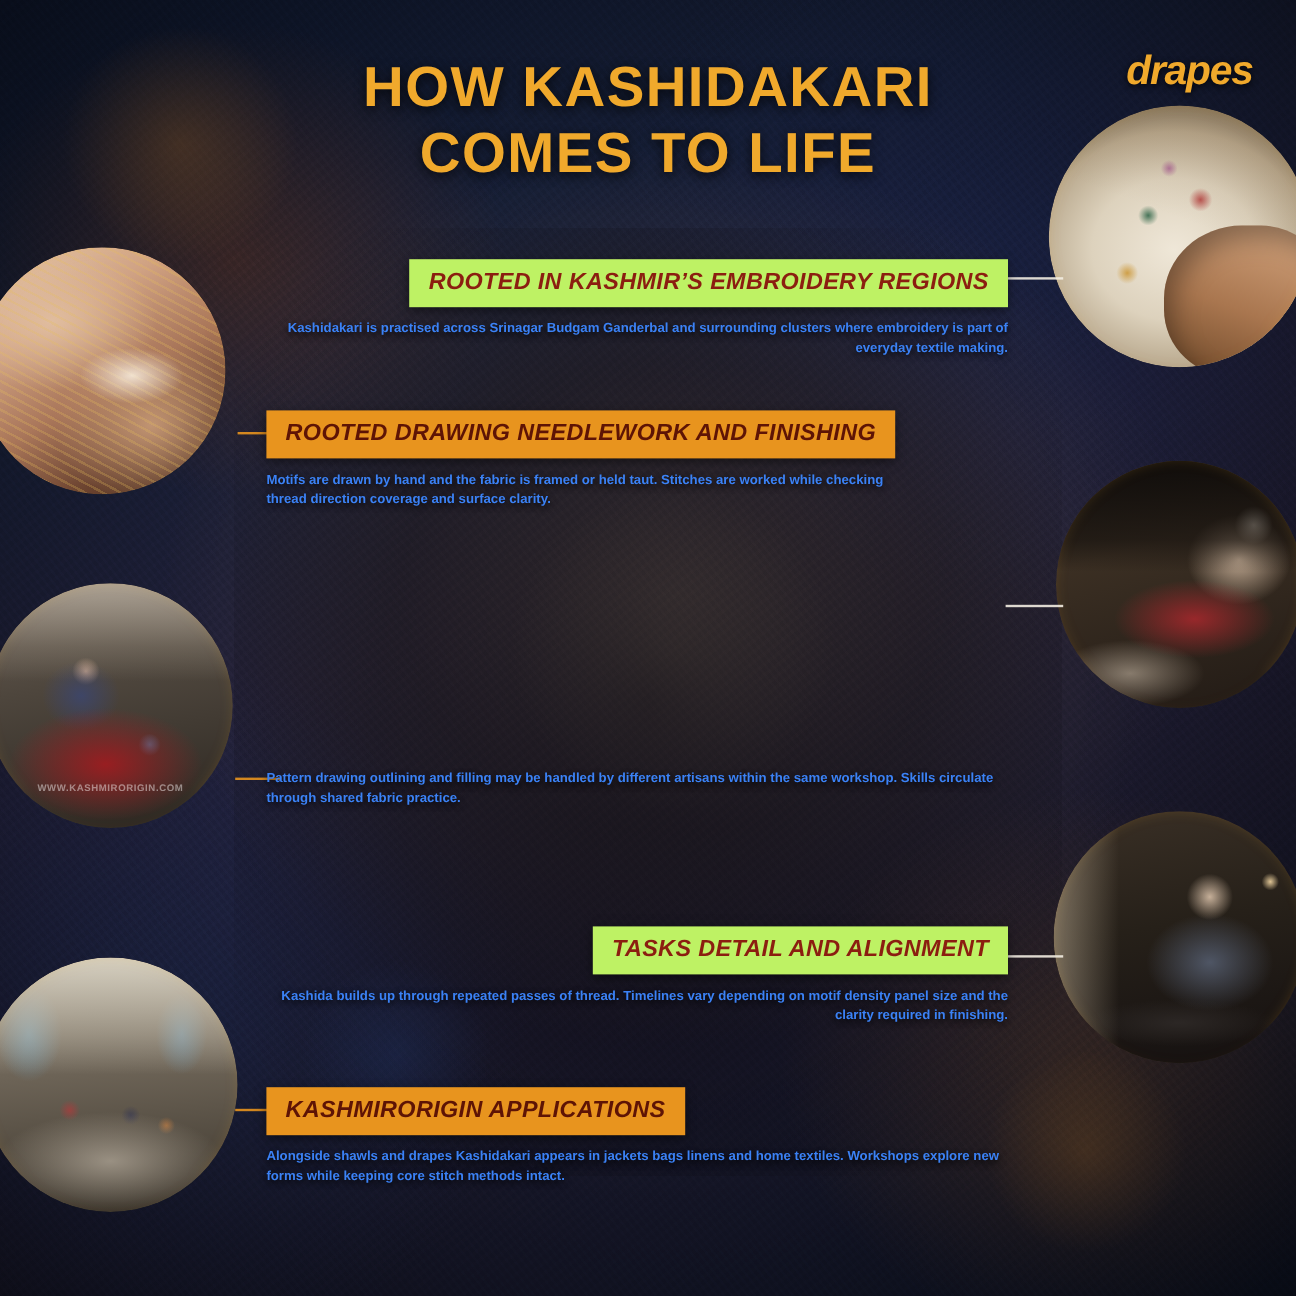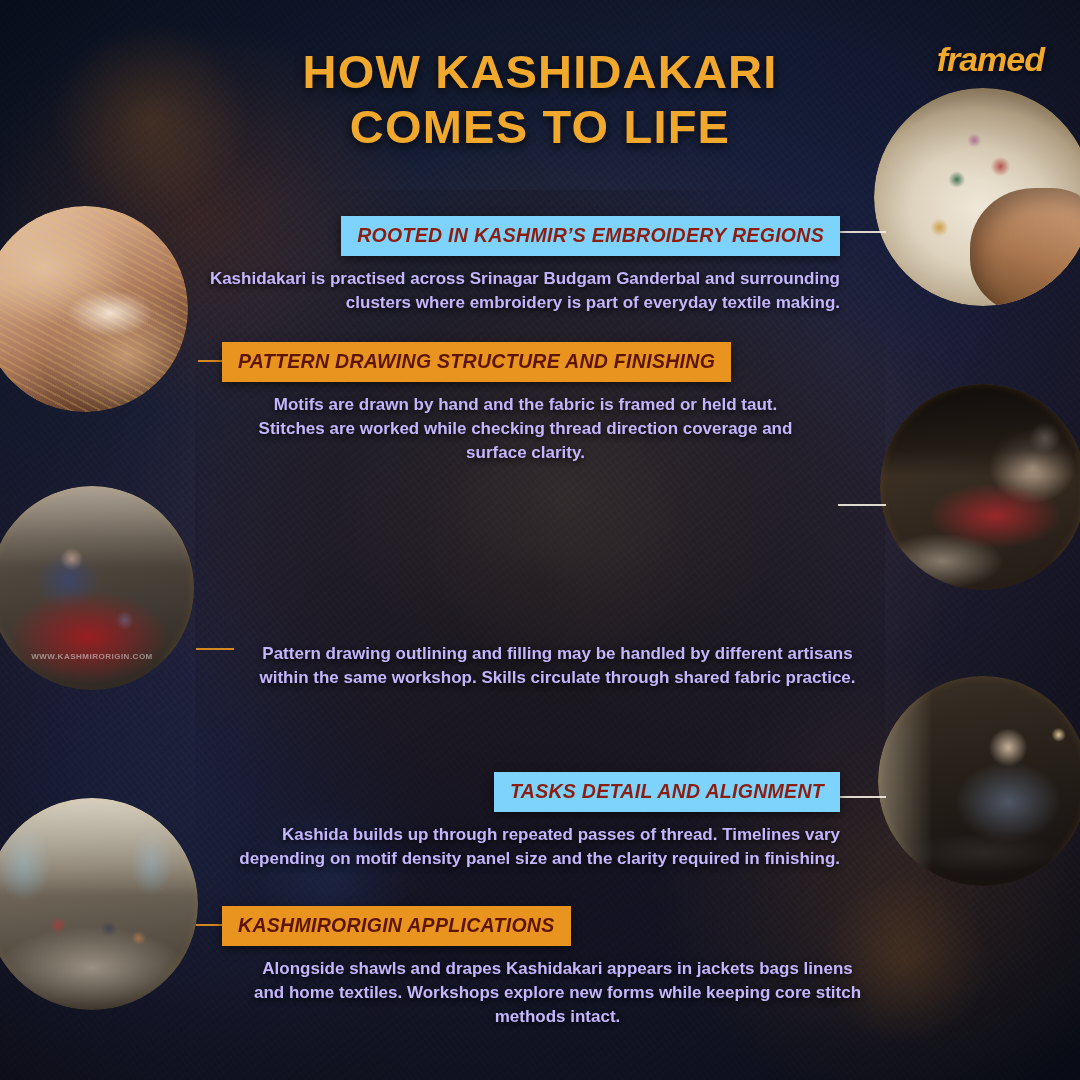--- a/index.html
+++ b/index.html
@@ -91,40 +91,40 @@
   .section { position: absolute; }
 
   .chip {
     display: inline-block;
     font-weight: 800;
     font-style: italic;
     font-size: 19.5px;
     letter-spacing: 0.3px;
     padding: 8px 16px 9px 16px;
     color: #8B1E10;
-    background: #7dd3fc;
+    background: #bef264;
     box-shadow: 0 3px 9px rgba(0,0,0,0.5);
     white-space: nowrap;
   }
   .chip.accent {
     background: #E8941E;
     color: #5E1405;
   }
 
   .body-text {
     margin-top: 11px;
-    color: #c4b5fd;
-    font-size: 17px;
+    color: #3b82f6;
+    font-size: 11px;
     font-weight: 700;
     line-height: 1.42;
     text-shadow: 0 2px 6px rgba(0,0,0,0.85);
     max-width: 640px;
   }
   .align-right { text-align: right; }
-  .align-left  { text-align: center; margin-left: 31px; }
+  .align-left  { text-align: left; }
 
   
   .connector {
     position: absolute;
     height: 2px;
     background: #F3EDE2;
     opacity: 0.9;
   }
   .connector.orange { background: #E8941E; }
 
@@ -267,21 +267,21 @@
 
 <div id="infographic">
 
   <div class="bg-base"></div>
   <div class="bg-tex"></div>
   <div class="bg-swirl"></div>
   <div class="bg-dark-center"></div>
   <div class="bg-vignette"></div>
 
   <div class="title">HOW KASHIDAKARI COMES TO LIFE</div>
-  <div class="brand">framed</div>
+  <div class="brand">drapes</div>
 
   <div class="photo" style="left:874px; top:88px; width:218px; height:218px;">
     <div class="img p-embroidery">
       <div class="detail"></div>
       <div class="hand"></div>
     </div>
     <div class="ring"></div>
     <div class="ring r2"></div>
   </div>
 
@@ -332,21 +332,21 @@
   <div class="connector orange" style="left:196px; top:648px; width:38px;"></div>
   <div class="connector" style="left:838px; top:796px; width:48px;"></div>
   <div class="connector orange" style="left:196px; top:924px; width:38px;"></div>
 
   <div class="section" style="left:200px; top:216px; width:640px; text-align:right;">
     <div class="chip">ROOTED IN KASHMIR’S EMBROIDERY REGIONS</div>
     <div class="body-text align-right" style="margin-left:auto;">Kashidakari is practised across Srinagar Budgam Ganderbal and surrounding clusters where embroidery is part of everyday textile making.</div>
   </div>
 
   <div class="section" style="left:222px; top:342px; width:640px;">
-    <div class="chip accent">PATTERN DRAWING STRUCTURE AND FINISHING</div>
+    <div class="chip accent">ROOTED DRAWING NEEDLEWORK AND FINISHING</div>
     <div class="body-text align-left" style="max-width:545px;">Motifs are drawn by hand and the fabric is framed or held taut. Stitches are worked while checking thread direction coverage and surface clarity.</div>
   </div>
 
   <div class="section" style="left:200px; top:480px; width:640px; text-align:right;">
   </div>
 
   <div class="section" style="left:222px; top:631px; width:640px;">
     <div class="body-text align-left" style="max-width:630px;">Pattern drawing outlining and filling may be handled by different artisans within the same workshop. Skills circulate through shared fabric practice.</div>
   </div>
 

